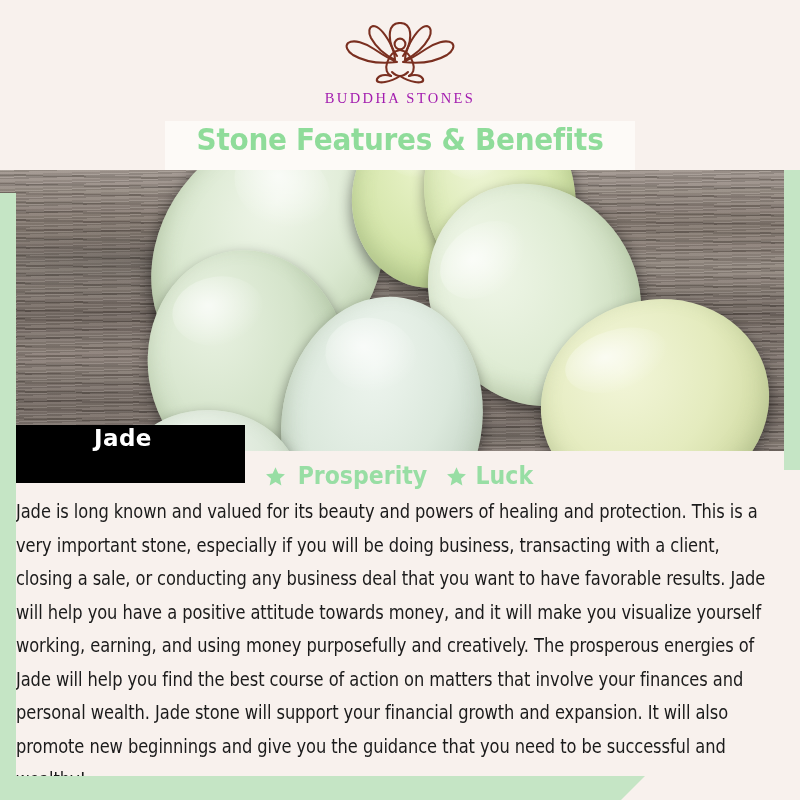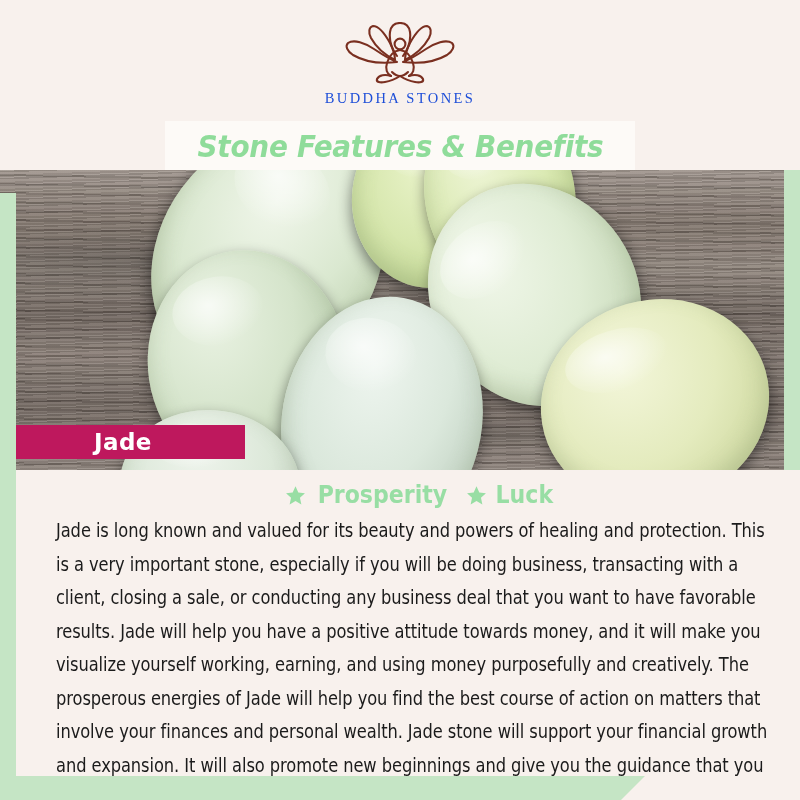--- a/index.html
+++ b/index.html
@@ -47,32 +47,31 @@
     align-items:center; justify-content:flex-start;
     padding-top:22px;
     z-index:7;
   }
   .logo-mark { width:130px; height:62px; display:block; }
   .logo-text {
     margin-top:6px;
     font-family:"Liberation Serif", serif;
     font-size:14.5px;
     letter-spacing:2.4px;
-    color:#1d4ed8;
+    color:#a21caf;
     font-weight:400;
   }
 
   
   .title-banner {
     position:absolute; top:121px; left:165px;
     width:470px; height:49px;
     background:#fdfaf7;
-    display:flex; align-items:center; justify-content:center;
+    display:flex; justify-content:center;
     z-index:8;
-    font-style:italic;
   }
   .title-text {
     font-family:"DejaVu Sans", sans-serif;
     font-weight:bold;
     font-size:31px;
     color:#8fdc9a;
     letter-spacing:-0.3px;
     transform:scaleX(0.90);
     white-space:nowrap;
   }
@@ -140,41 +139,40 @@
   .s7 { left:540px; top:130px; width:230px; height:205px;
         background:radial-gradient(ellipse at 40% 30%, #f3f6da 0%, #e4ebbe 48%, #d0daa2 80%, #bac68b 100%);
         transform:rotate(-16deg); }
   .s8 { left:120px; top:240px; width:180px; height:150px;
         background:radial-gradient(ellipse at 42% 30%, #eef4ec 0%, #dce8d9 50%, #c5d3c2 82%, #aebaab 100%);
         transform:rotate(4deg); }
 
   
   .jade-label {
     position:absolute; top:425px; left:16px;
-    width:229px; height:34px;
-    background:#be185d;
-    display:flex; align-items:center;
+    width:229px; height:58px;
+    background:#000000;
+    display:flex; align-items:flex-start;
     padding-left:78px;
     z-index:5;
   }
   .jade-text {
     font-family:"DejaVu Sans", sans-serif;
     font-weight:bold;
     font-size:23px;
     color:#ffffff;
     letter-spacing:0.4px;
   }
 
   
   .content {
-    position:absolute; top:470px; left:16px;
+    position:absolute; top:451px; left:16px;
     width:768px; height:306px;
     background:#f8f1ed;
     z-index:4;
-    padding-left:40px;
   }
   .benefits {
     display:flex; align-items:center; justify-content:center;
     gap:13px;
     margin-top:8px;
     height:34px;
   }
   .benefit { display:flex; align-items:center; gap:6px; }
   .star { width:21px; height:21px; display:block; }
   .benefit-label {

